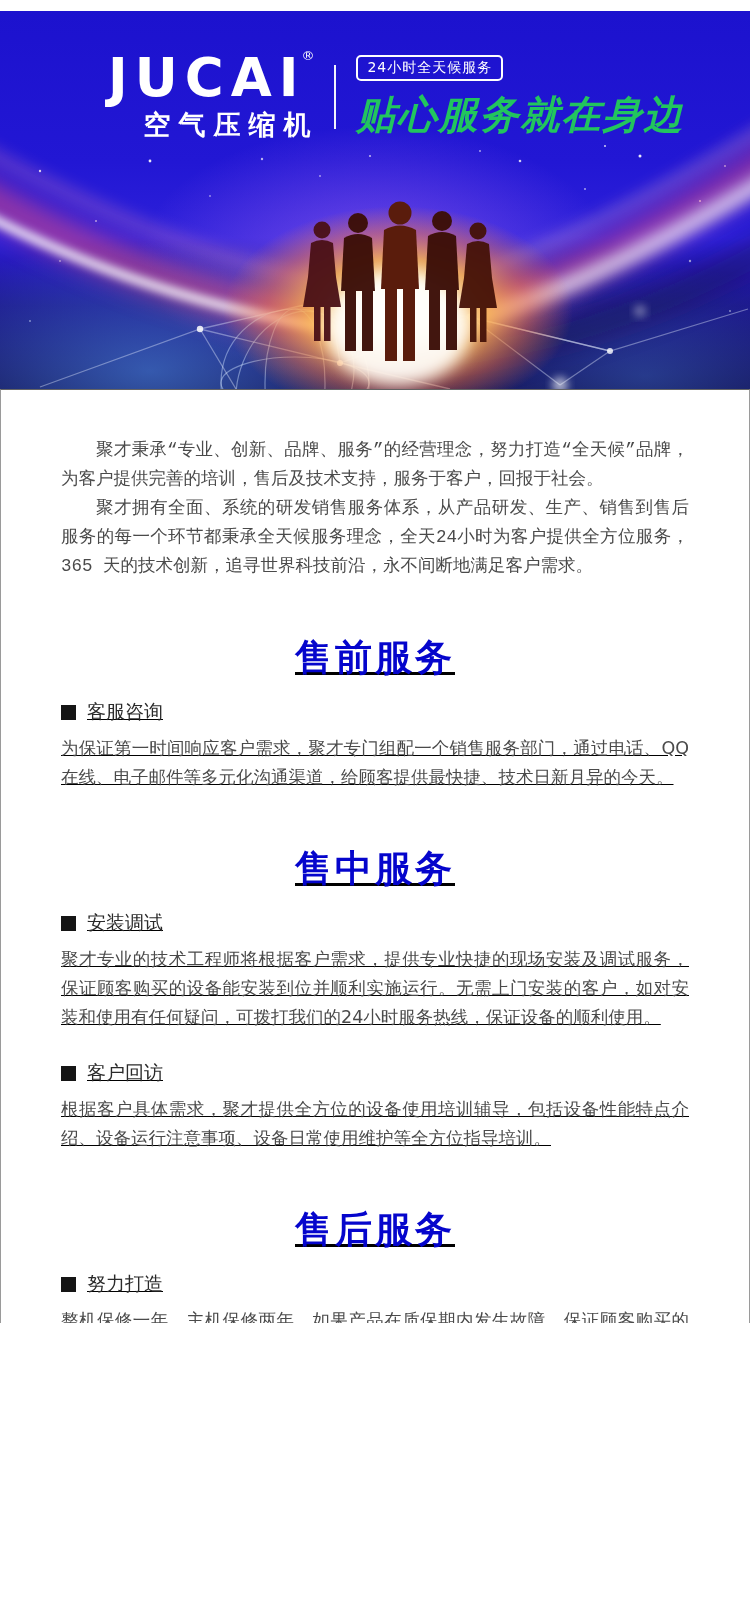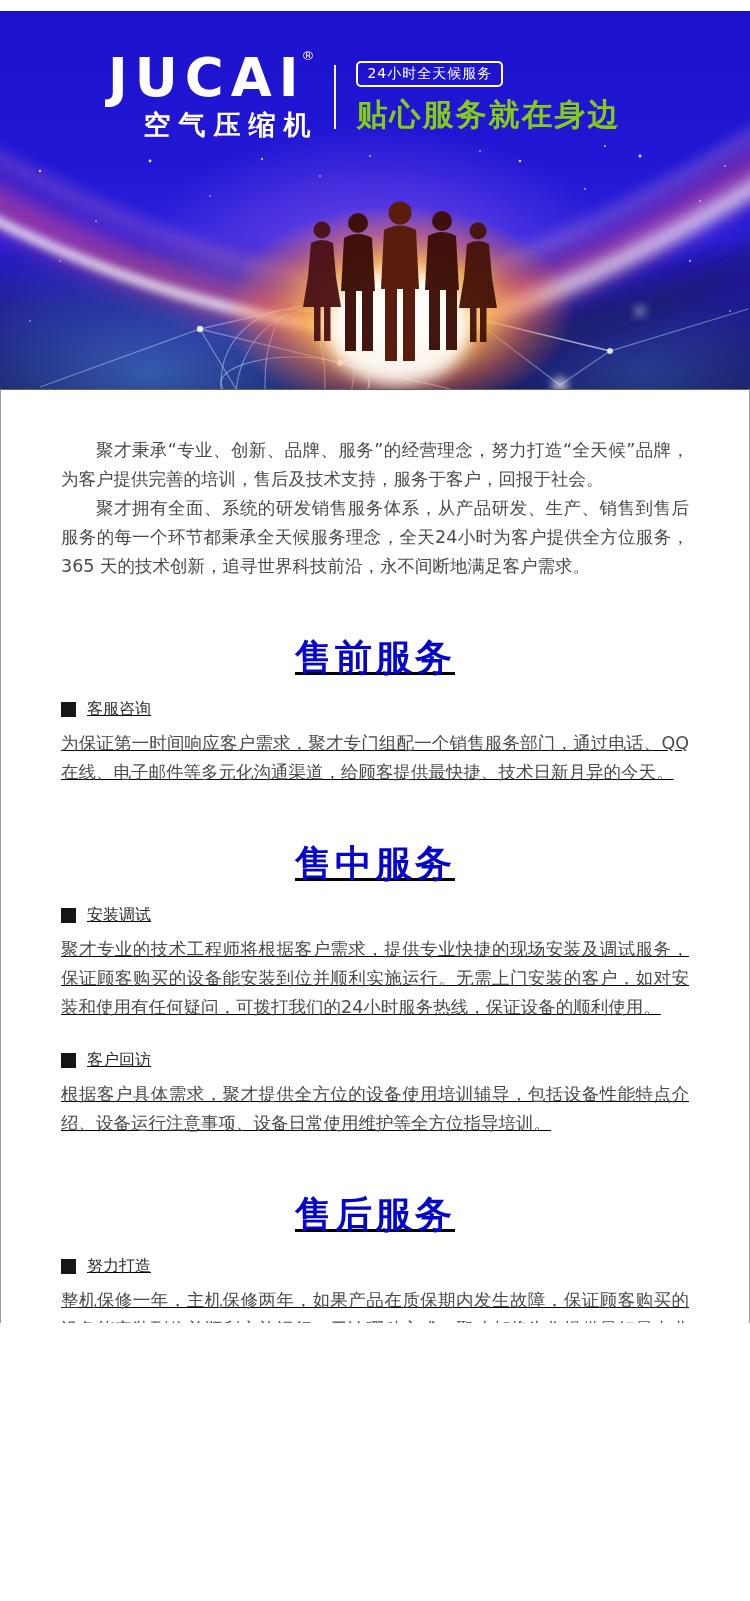--- a/index.html
+++ b/index.html
@@ -11,31 +11,31 @@
   .hero-art{position:absolute;left:0;top:0;width:750px;height:378px;display:block;}
   .header{position:absolute;left:108px;top:40px;display:flex;align-items:center;color:#ffffff;}
   .logo-block{text-align:right;}
   .logo-row{line-height:1;white-space:nowrap;}
   .logo-text{font-size:53px;font-weight:900;letter-spacing:7px;color:#ffffff;}
   .logo-reg{font-size:13px;vertical-align:top;position:relative;top:-2px;left:-4px;}
   .logo-sub{font-size:27px;font-weight:700;letter-spacing:8px;margin-top:3px;color:#ffffff;}
   .divider{width:2px;height:64px;background:#ffffff;margin:0 20px 0 16px;opacity:.95;}
   .slogan-block{padding-top:2px;}
   .badge{display:inline-block;border:2px solid #ffffff;border-radius:5px;padding:2px 9px;font-size:14px;letter-spacing:1px;color:#ffffff;}
-  .tagline{font-size:31px;font-weight:700;letter-spacing:2px;margin-top:7px;color:#84cc16;white-space:nowrap;}
+  .tagline{font-size:39px;font-weight:700;letter-spacing:2px;margin-top:7px;color:#22c55e;white-space:nowrap;font-style:italic;}
 
   
   .content{box-sizing:border-box;width:750px;height:1223px;background:#ffffff;
            border:1px solid #9a9a9a;border-top:1px solid #646464;padding:46px 60px 0 60px;}
-  .intro p{margin:0;font-size:17.5px;line-height:29px;color:#4a4a4a;text-indent:2em;text-align:justify;}
+  .intro p{margin:0;font-size:17.5px;line-height:29px;color:#4a4a4a;text-indent:2em;text-align:justify;font-family:Liberation Mono, monospace;}
   .section{margin-top:52px;text-decoration:underline;}
   .section-title{margin:0 0 12px 0;text-align:center;font-size:37px;font-weight:800;letter-spacing:3px;color:#0505cc;}
   .item{margin-top:28px;}
   .item:first-of-type{margin-top:16px;}
-  .item-heading{display:flex;align-items:center;font-size:16px;color:#2a2a2a;font-weight:500;}
+  .item-heading{display:flex;align-items:center;font-size:19px;color:#2a2a2a;font-weight:500;}
   .bullet{display:inline-block;width:15px;height:15px;background:#151515;margin-right:11px;flex:0 0 auto;}
   .item-body{margin:9px 0 0 0;font-size:17.5px;line-height:29px;color:#4a4a4a;text-align:justify;}
 </style>
 </head>
 <body>
 
 <div class="page">
 
   <div class="banner">
     <svg class="hero-art" viewBox="0 0 750 378" preserveAspectRatio="none" xmlns="http://www.w3.org/2000/svg">

